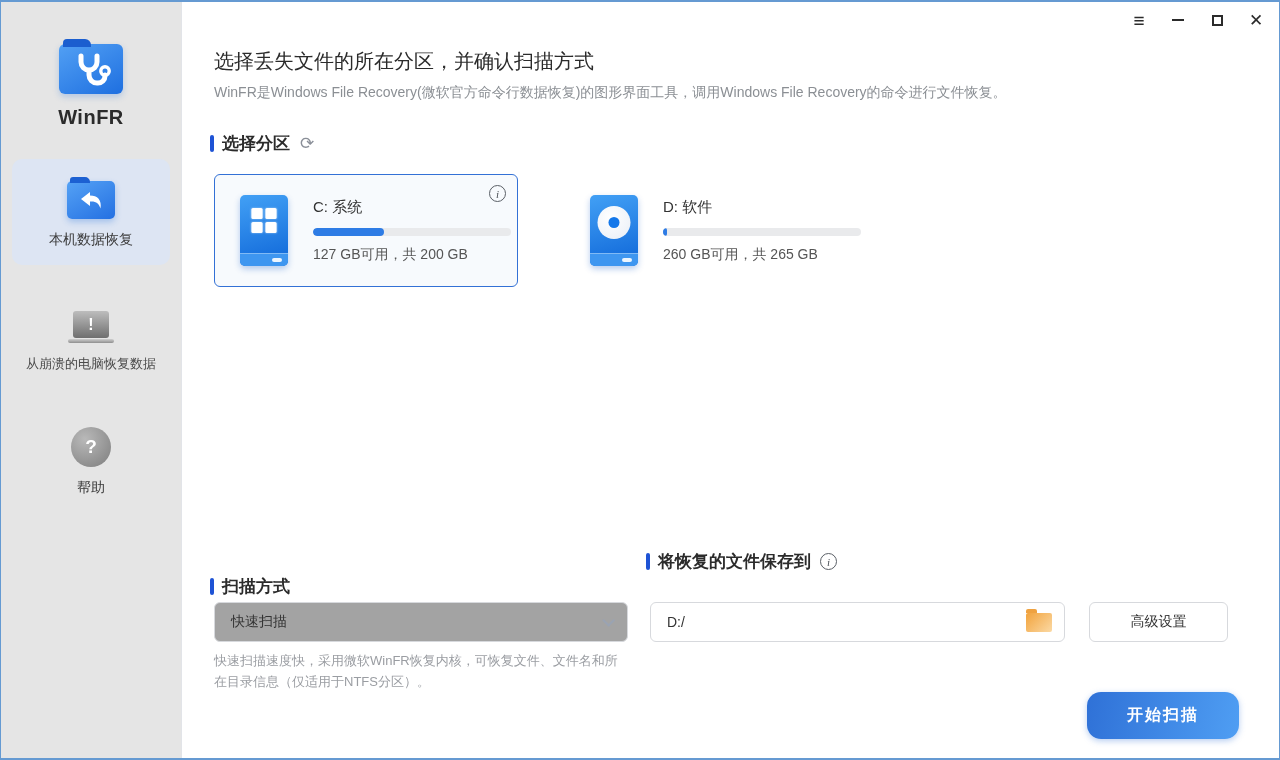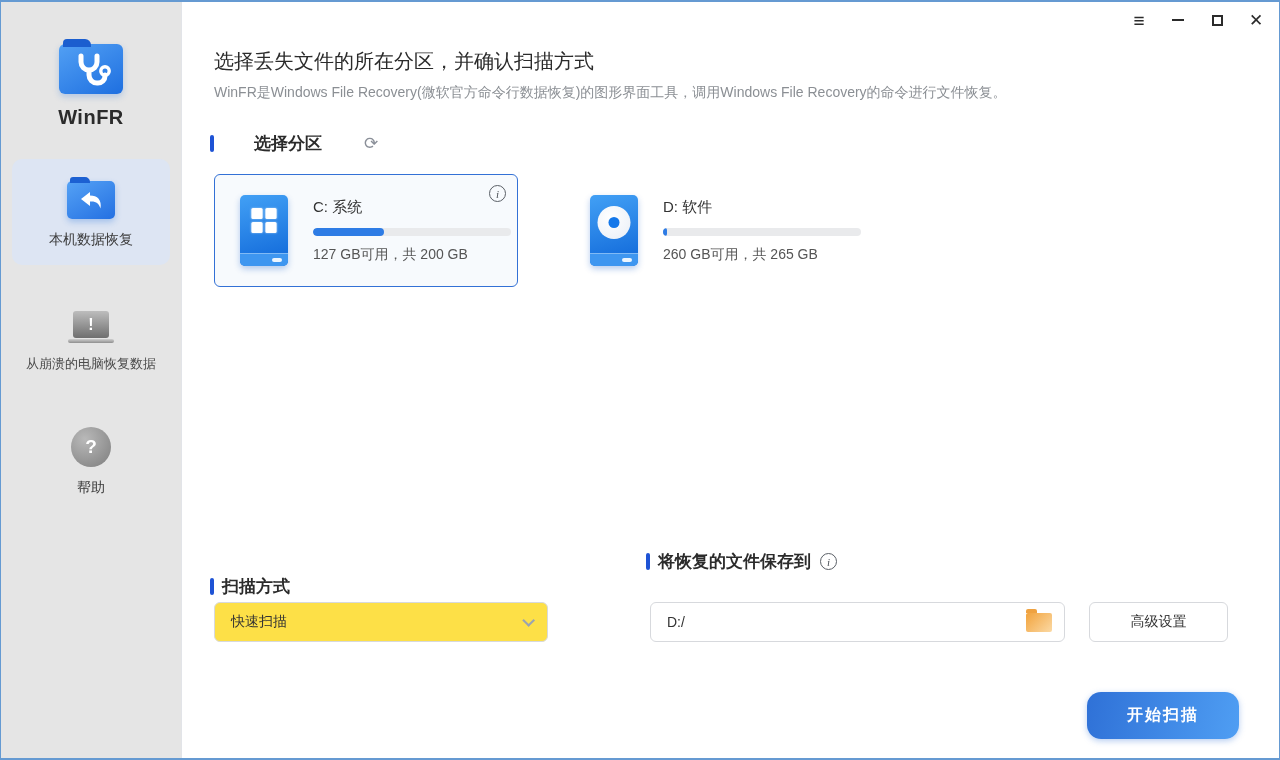--- a/index.html
+++ b/index.html
@@ -74,21 +74,21 @@
   .min-bar { width:12px; height:2px; background:#2b2b2b; }
   .max-box { width:11px; height:11px; border:2px solid #2b2b2b; }
   .close-glyph { font-size:17px; font-weight:bold; line-height:1; }
   
   .main { position:absolute; left:182px; top:0; right:0; bottom:0; background:#fff; }
   .page-title { position:absolute; left:31px; top:46px; font-size:20px; font-weight:normal; color:#2b2b2b; }
   .page-subtitle { position:absolute; left:31px; top:82px; font-size:14px; color:#8b8f94; }
   .section-head { display:flex; align-items:center; }
   .blue-bar { width:4px; height:17px; background:#1e53d5; border-radius:2px; margin-right:8px; }
   .section-title { font-size:17px; font-weight:bold; color:#2b2b2b; }
-  .sec-partition { position:absolute; left:27px; top:130px;gap:32px; }
+  .sec-partition { position:absolute; left:27px; top:130px; }
   .refresh-icon { margin-left:10px; font-size:17px; color:#8a8f98; cursor:pointer; line-height:1; }
   
   .cards { position:absolute; left:31px; top:172px; display:flex; }
   .drive-card {
     position:relative; width:304px; height:113px; border-radius:6px;
     border:1px solid transparent; display:flex; align-items:center;
     padding:0 20px 0 25px; cursor:pointer;
   }
   .drive-card.selected { border-color:#3371d6; background:#f7fafd; }
   .drive-card + .drive-card { margin-left:46px; }
@@ -126,22 +126,22 @@
     position:absolute; top:10px; right:11px; width:17px; height:17px; border-radius:50%;
     border:1.4px solid #5a5f66; color:#4a4f55; font-size:11px; font-style:italic;
     font-family:"Liberation Serif","DejaVu Serif",serif;
     display:flex; align-items:center; justify-content:center; cursor:pointer;
   }
   .info-badge.inline { position:static; margin-left:9px; flex-shrink:0; }
   
   .sec-scan { position:absolute; left:27px; top:573px; }
   .sec-save { position:absolute; left:463px; top:548px; }
   .select-box {
-    position:absolute; left:31px; top:600px; width:334px; height:40px;
-    border:1px solid #d7d9dd; border-radius:6px; background:#fde047;
+    position:absolute; left:31px; top:600px; width:414px; height:40px;
+    border:1px solid #d7d9dd; border-radius:6px; background:#a3a3a3;
     display:flex; align-items:center; padding:0 16px; cursor:pointer; font-size:14px; color:#333;
   }
   .chevron {
     margin-left:auto; width:9px; height:9px; border-right:2px solid #9aa3b2;
     border-bottom:2px solid #9aa3b2; transform:rotate(45deg) translateY(-3px);
   }
   .scan-desc {
     position:absolute; left:31px; top:648px; width:416px;
     font-size:13px; color:#9a9da2; line-height:1.65;
   }
@@ -284,20 +284,21 @@
     </div>
 
     <div class="section-head sec-scan">
       <span class="blue-bar"></span>
       <span class="section-title">扫描方式</span>
     </div>
     <div class="select-box">
       <span>快速扫描</span>
       <span class="chevron"></span>
     </div>
+    <div class="scan-desc">快速扫描速度快，采用微软WinFR恢复内核，可恢复文件、文件名和所在目录信息（仅适用于NTFS分区）。</div>
 
     <div class="section-head sec-save">
       <span class="blue-bar"></span>
       <span class="section-title">将恢复的文件保存到</span>
       <span class="info-badge inline">i</span>
     </div>
     <div class="path-box">
       <input class="path-input" type="text" value="D:/" style="">
       <div class="folder-pick"></div>
     </div>

